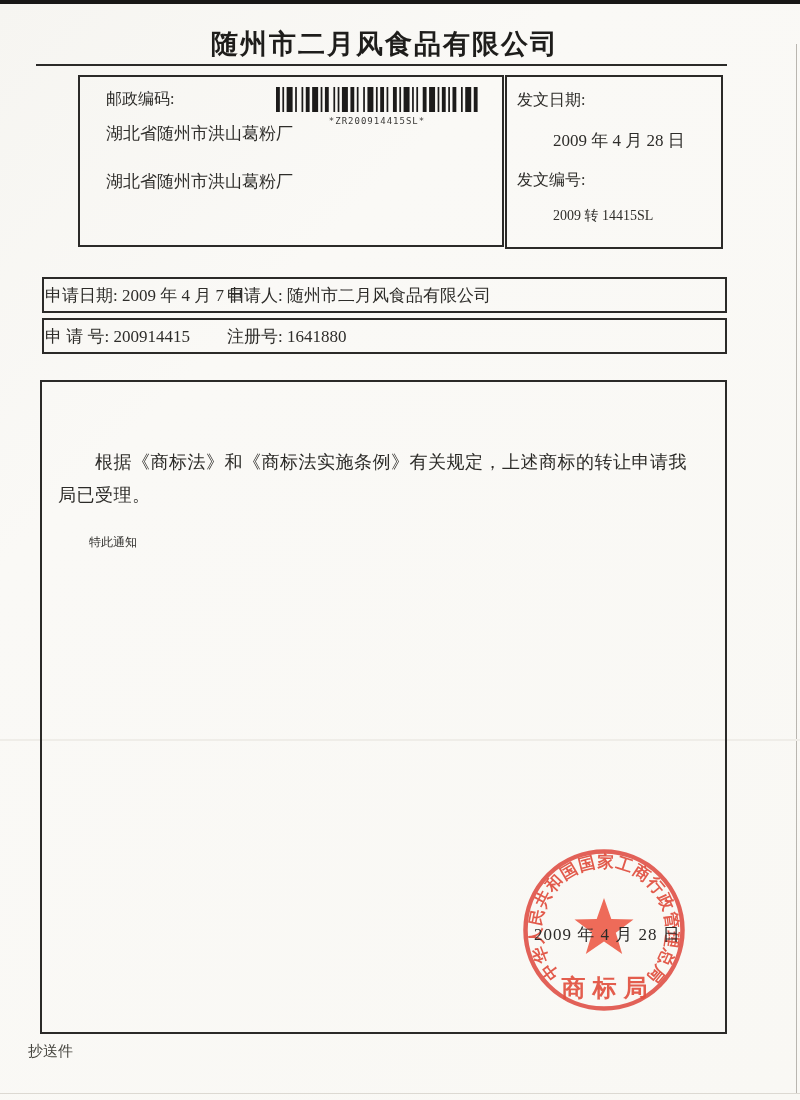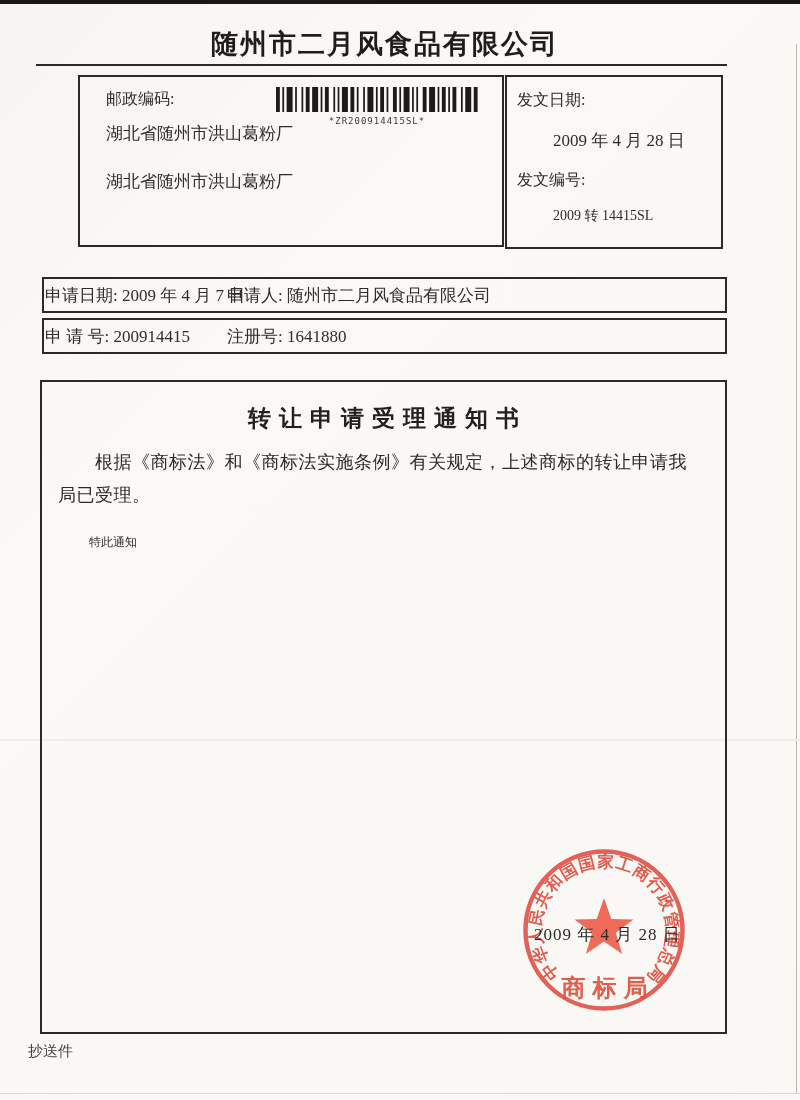--- a/index.html
+++ b/index.html
@@ -139,21 +139,20 @@
       <span>申 请 号:</span>
       <span>200914415</span>
     </span>
     <span class="app-cell-right">
       <span>注册号:</span>
       <span>1641880</span>
     </span>
   </div>
 
   <div class="box main-box">
-    <div class="notice-title">转让申请受理通知书</div>
     <div class="notice-body">根据《商标法》和《商标法实施条例》有关规定，上述商标的转让申请我局已受理。</div>
     <div class="notice-closing">特此通知</div>
 
     <div class="seal">
       <svg width="170" height="170" viewBox="0 0 170 170">
         <circle cx="85" cy="85" r="78.5" fill="none" stroke="#e0544a" stroke-width="4.5" opacity="0.92"></circle>
         <defs>
           <path id="sealArc" d="M 40.6 129.4 A 62.8 62.8 0 1 1 129.4 129.4" fill="none"></path>
         </defs>
         <text font-size="16.5" font-weight="bold" fill="#e04a3a" letter-spacing="1.1" opacity="0.9" font-family="Liberation Serif, DejaVu Serif, serif">

